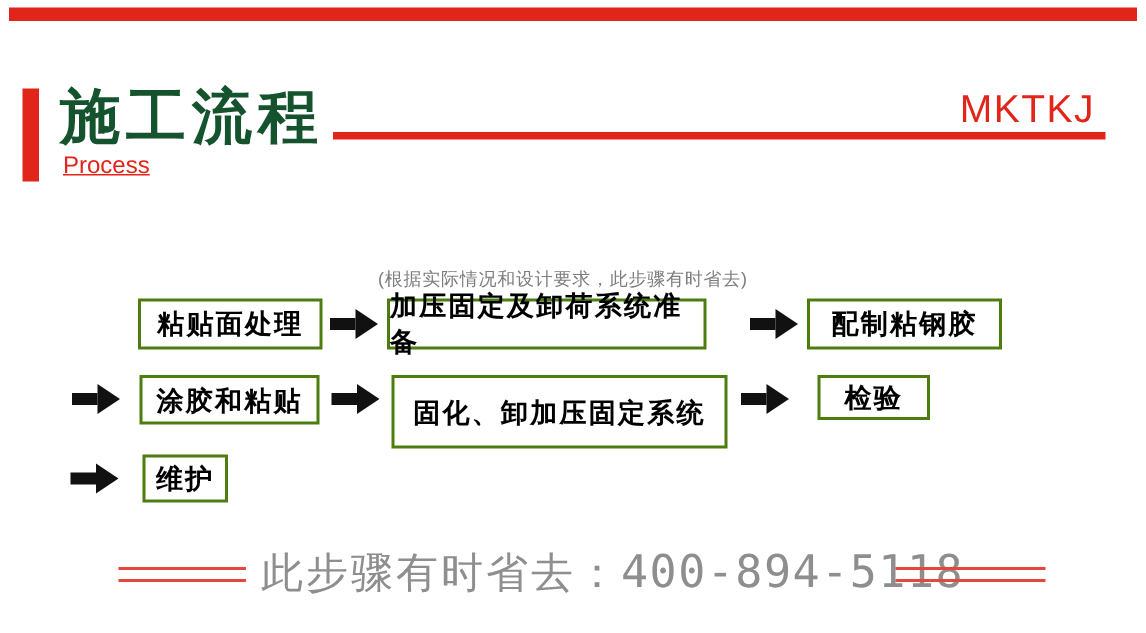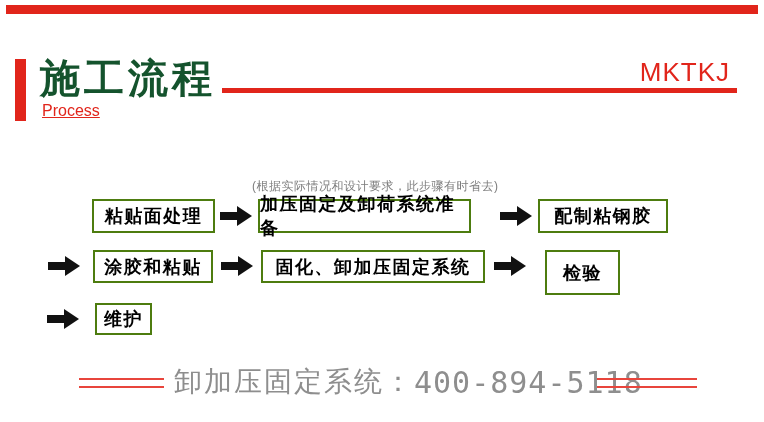--- a/index.html
+++ b/index.html
@@ -26,22 +26,22 @@
   #note{position:absolute;left:252px;top:178px;font-size:12px;color:#7d7d7d;letter-spacing:0.5px;}
 
   
   .box{position:absolute;display:flex;align-items:center;justify-content:center;
     border:2px solid #4d7c0f;background:#fff;color:#000;font-weight:bold;
     font-size:18px;letter-spacing:1.5px;box-sizing:border-box;}
   #box1{left:92px; top:199px;width:123px;height:34px;}
   #box2{left:258px;top:199px;width:213px;height:34px;}
   #box3{left:538px;top:199px;width:130px;height:34px;}
   #box4{left:93px; top:250px;width:120px;height:33px;}
-  #box5{left:261px;top:250px;width:224px;height:33px;}
-  #box6{left:545px;top:250px;width:75px;height:45px;}
+  #box5{left:261px;top:250px;width:224px;height:49px;}
+  #box6{left:545px;top:250px;width:75px;height:30px;}
   #box7{left:95px; top:303px;width:57px;height:32px;}
 
   
   .arrow{position:absolute;display:flex;align-items:center;height:20px;}
   .arrow .tail{width:17px;height:8px;background:#111;}
   .arrow .head{width:0;height:0;border-left:15px solid #111;
     border-top:10px solid transparent;border-bottom:10px solid transparent;}
   #a1{left:220px;top:206px;}
   #a2{left:500px;top:206px;}
   #a3{left:48px; top:256px;}
@@ -107,20 +107,20 @@
       <span class="tail"></span>
       <span class="head"></span>
     </div>
   <div id="box7" class="box">维护</div>
 
   <div id="dbl-left" class="dbl">
       <i></i>
       <i></i>
     </div>
   <div id="hotline">
-    <span class="lbl">卸加压固定系统：</span><span class="num">400-894-5118</span>
+    <span class="lbl">此步骤有时省去：</span><span class="num">400-894-5118</span>
   </div>
   <div id="dbl-right" class="dbl">
       <i></i>
       <i></i>
     </div>
 
 </div>
 
 </body></html>

